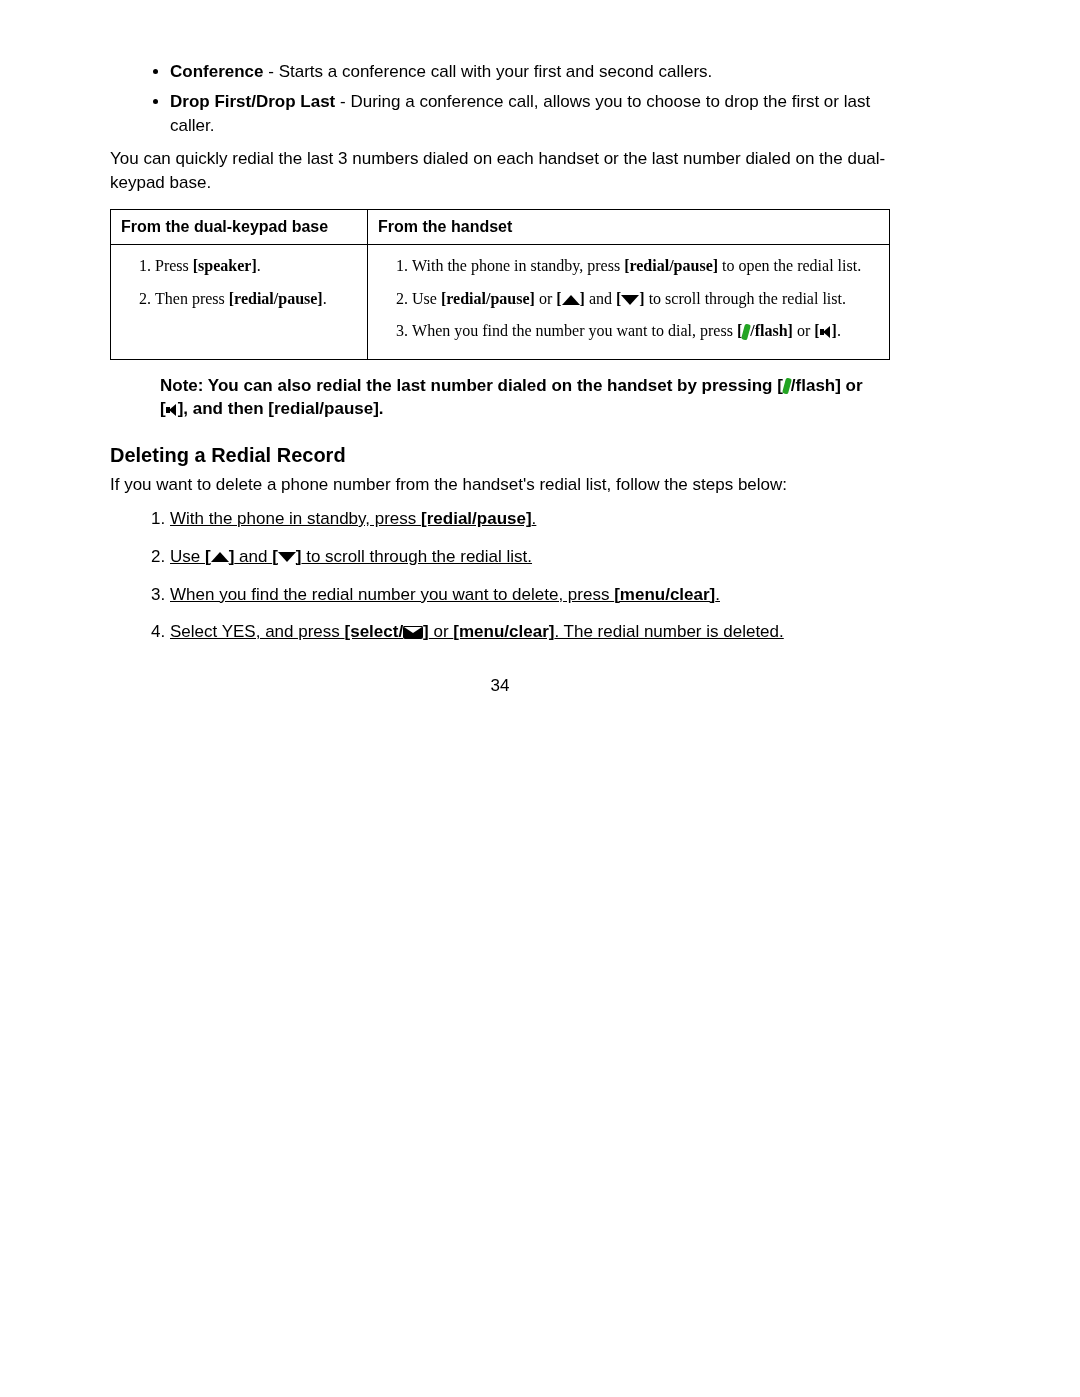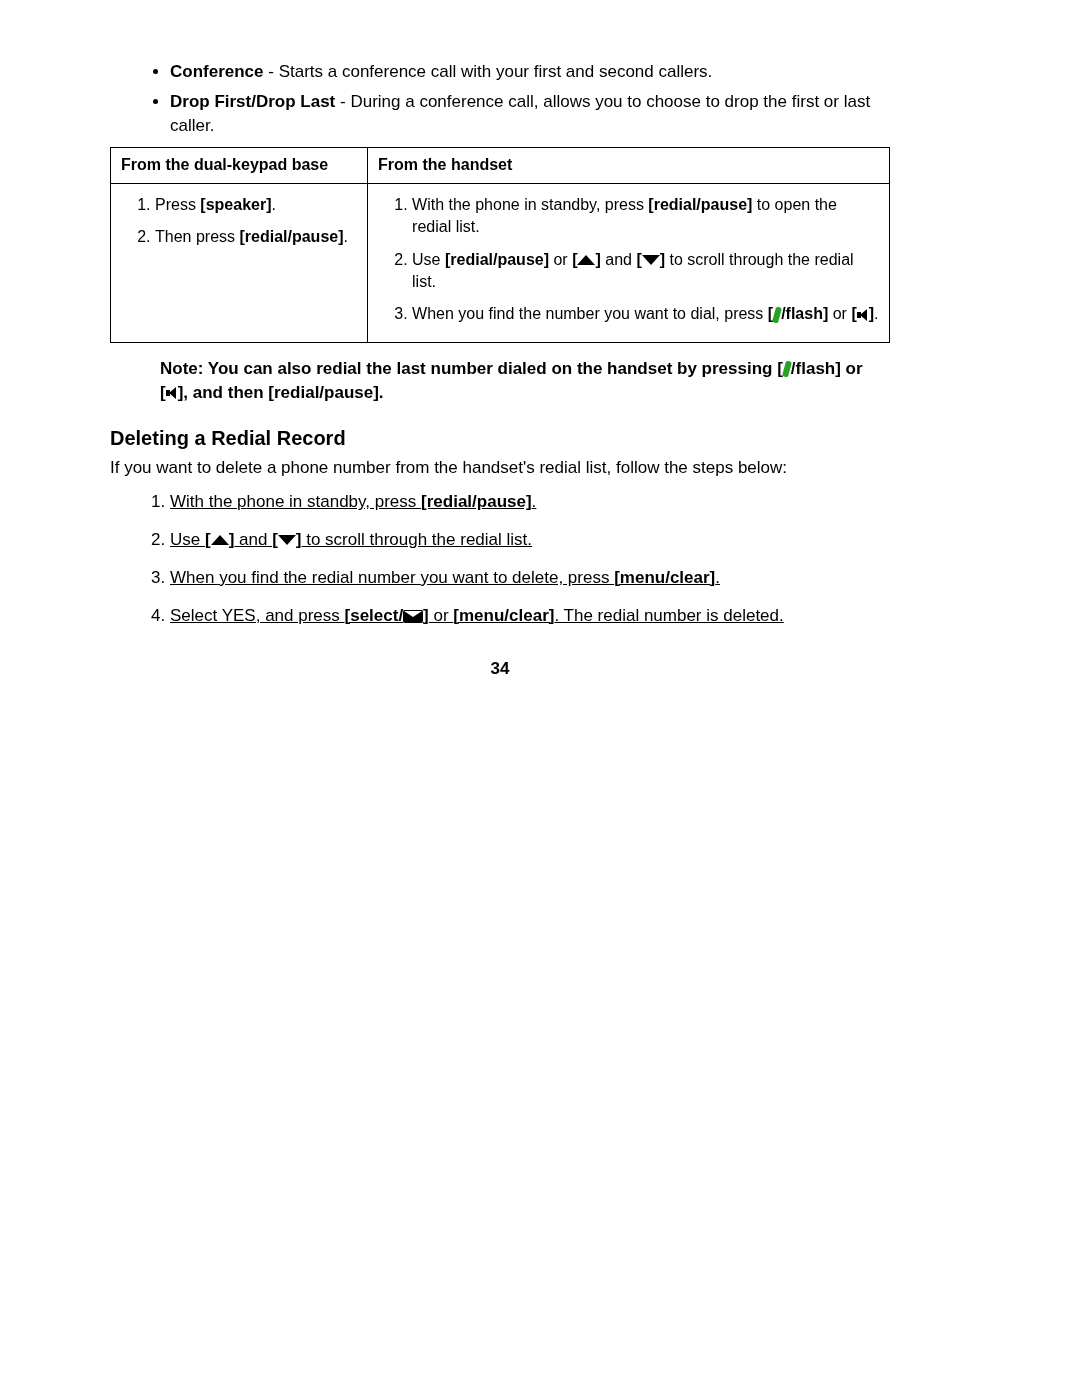--- a/index.html
+++ b/index.html
@@ -58,20 +58,21 @@
   }
   table.redial th {
     font-weight: bold;
   }
   ol.inner {
     margin: 4px 0 4px 0;
     padding-left: 34px;
   }
   ol.inner li {
     margin-bottom: 10px;
+    font-family: Liberation Serif, serif;
   }
   .note {
     margin: 10px 0 20px 50px;
     font-weight: bold;
     max-width: 760px;
   }
   .delete-intro {
     margin: 0 0 10px 0;
   }
   ol.delete {
@@ -79,21 +80,20 @@
     padding-left: 60px;
   }
   ol.delete li {
     margin-bottom: 14px;
     text-decoration: underline;
   }
   .pagenum {
     text-align: center;
     margin-top: 30px;
     font-size: 17px;
-    font-weight: bold;
   }
   
   .icon {
     display: inline-block;
     vertical-align: middle;
   }
   .icon-envelope {
     width: 20px; height: 13px;
     background: #000;
     position: relative;
@@ -166,20 +166,21 @@
   <ul class="bullets">
     <li>
       <span class="bold">Conference</span><span> - Starts a conference call with your first and second callers.</span>
     </li>
     <li>
       <span class="bold">Drop First/Drop Last</span><span> - During a conference call, allows you to choose to drop the first or last caller.</span>
     </li>
   </ul>
 
 
+  <p class="intro">You can quickly redial the last 3 numbers dialed on each handset or the last number dialed on the dual-keypad base.</p>
 
   <table class="redial">
     <tbody>
         <tr>
       <th style="width:33%;">From the dual-keypad base</th>
       <th>From the handset</th>
     </tr>
     <tr>
       <td>
         <ol class="inner">

